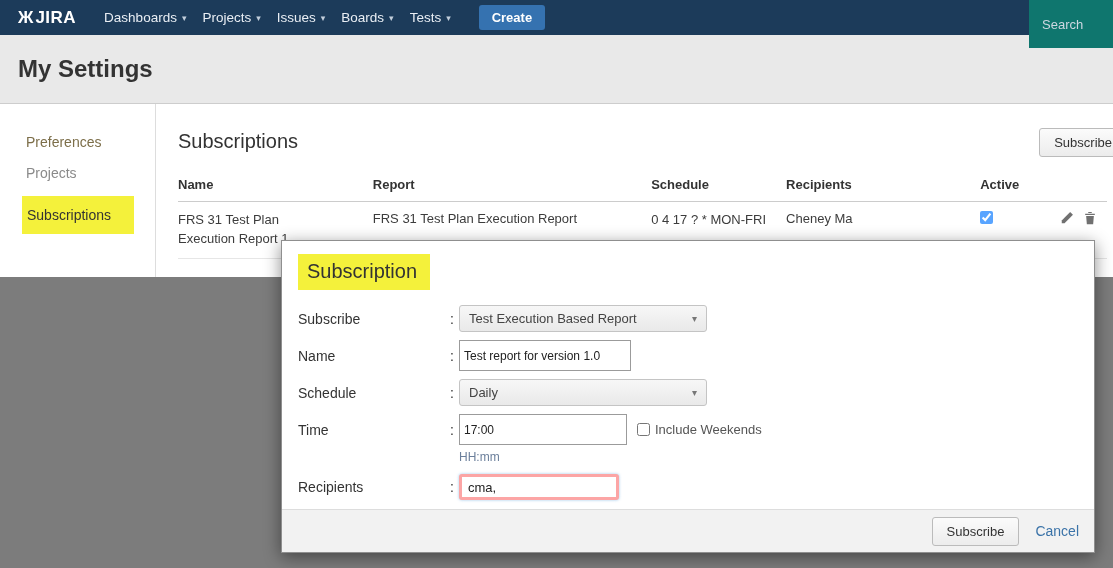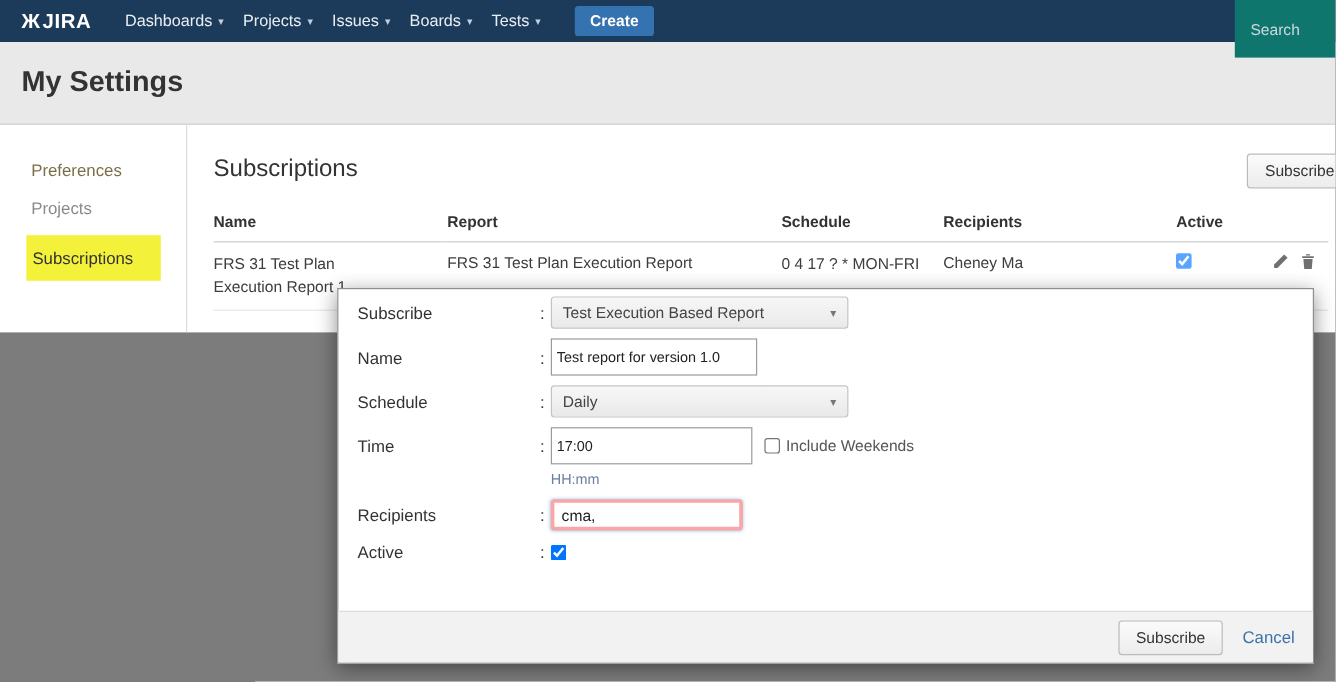--- a/index.html
+++ b/index.html
@@ -290,20 +290,23 @@
                 </span>
               </div>
             </td>
           </tr>
         </tbody>
       </table>
     </main>
   </div>
 
   <div class="modal">
+    <div class="modal-header">
+      <span class="modal-title">Subscription</span>
+    </div>
 
     <div class="modal-body">
 
       <div class="frow">
         <div class="flabel">Subscribe</div>
         <div class="fcolon">:</div>
         <div class="fctrl">
           <div class="fake-select">
             <span>Test Execution Based Report</span>
             <span class="caret">▾</span>

